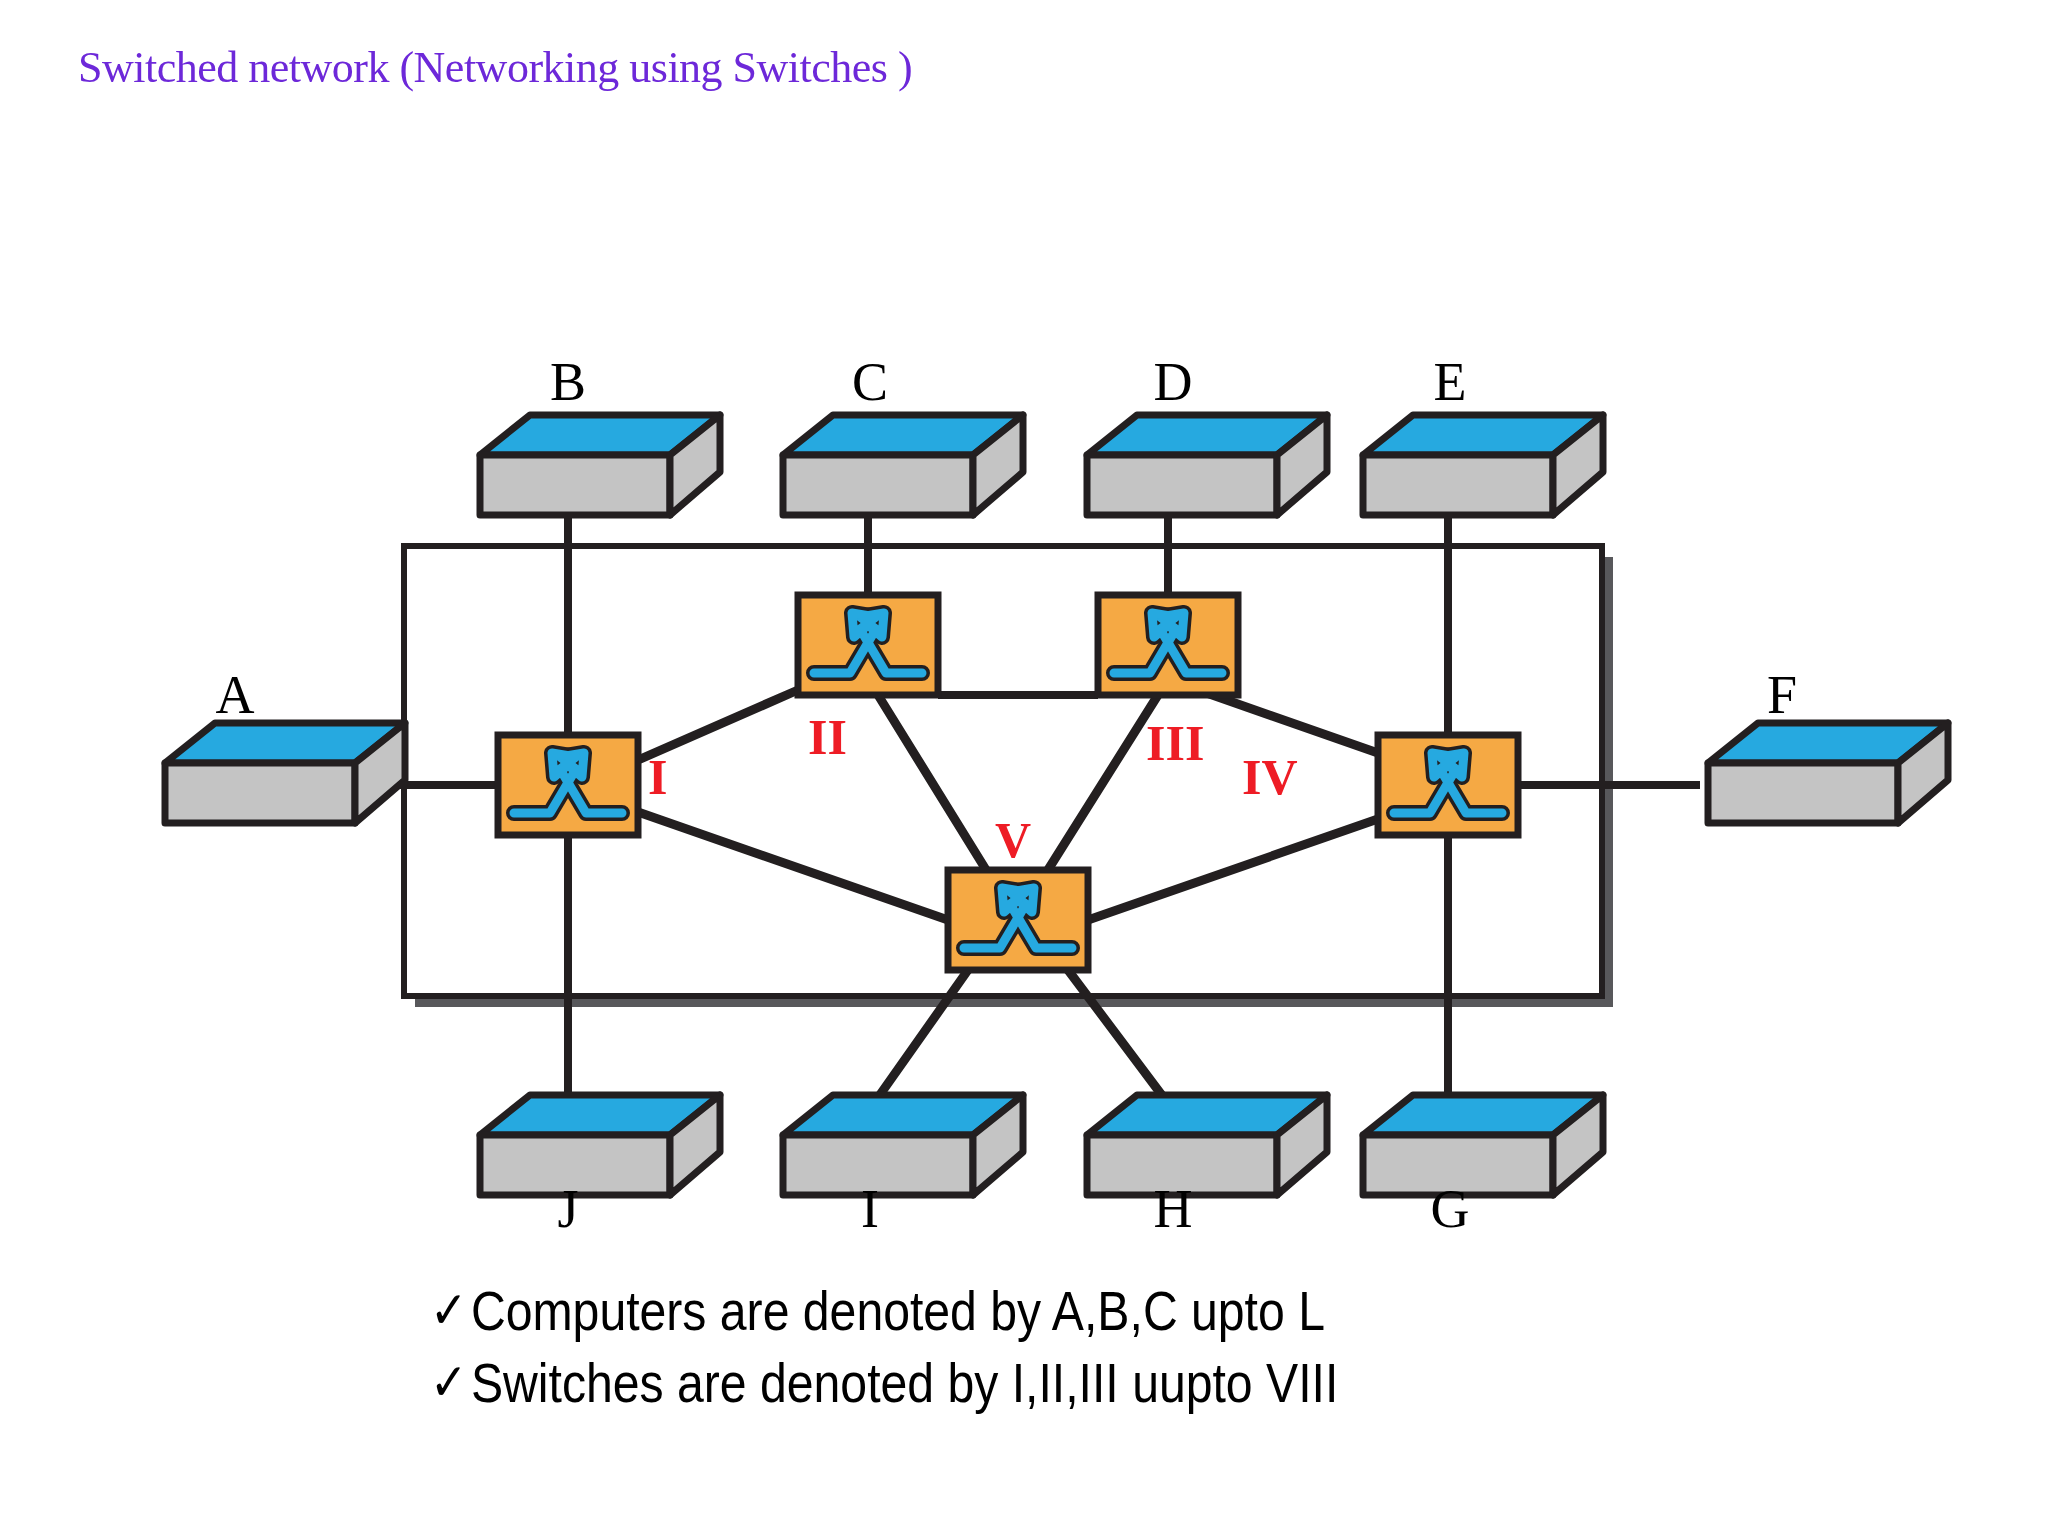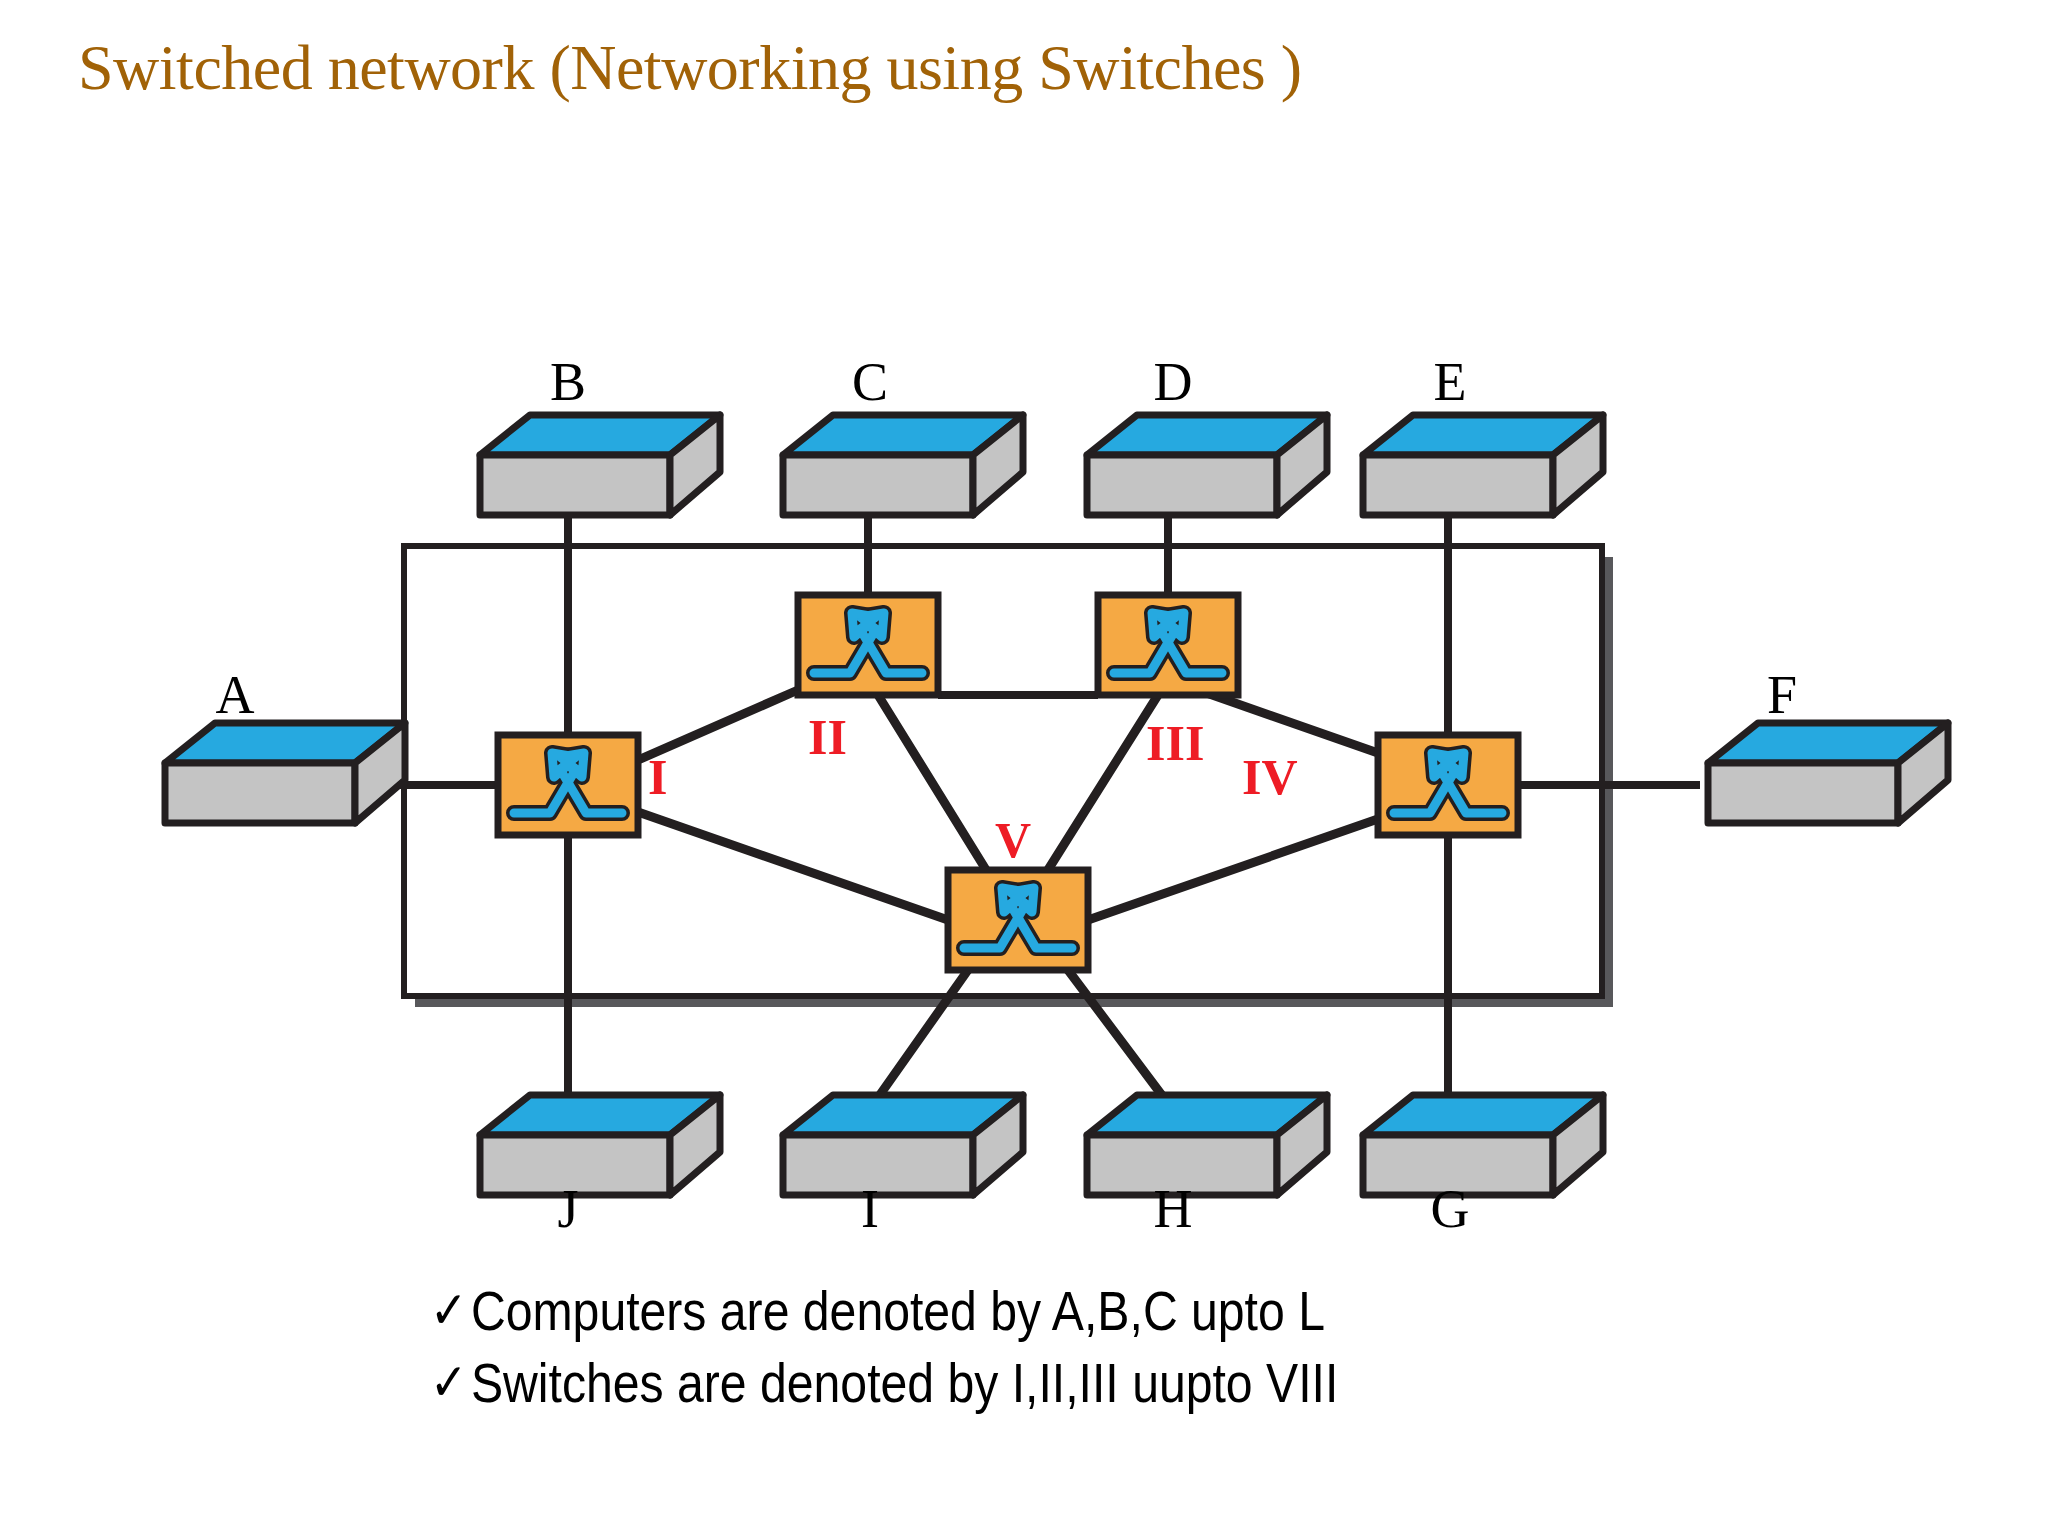--- a/index.html
+++ b/index.html
@@ -22,23 +22,23 @@
     height: 1536px;
     background: #ffffff;
   }
 
   
   #title {
     position: absolute;
     left: 78px;
     top: 38px;
     font-family: "Liberation Serif", serif;
-    font-size: 64px;
+    font-size: 44px;
     line-height: 60px;
-    color: #a16207;
+    color: #6d28d9;
     white-space: nowrap;
     letter-spacing: -0.5px;
   }
 
   
   #diagram {
     position: absolute;
     left: 0;
     top: 0;
     width: 2048px;

